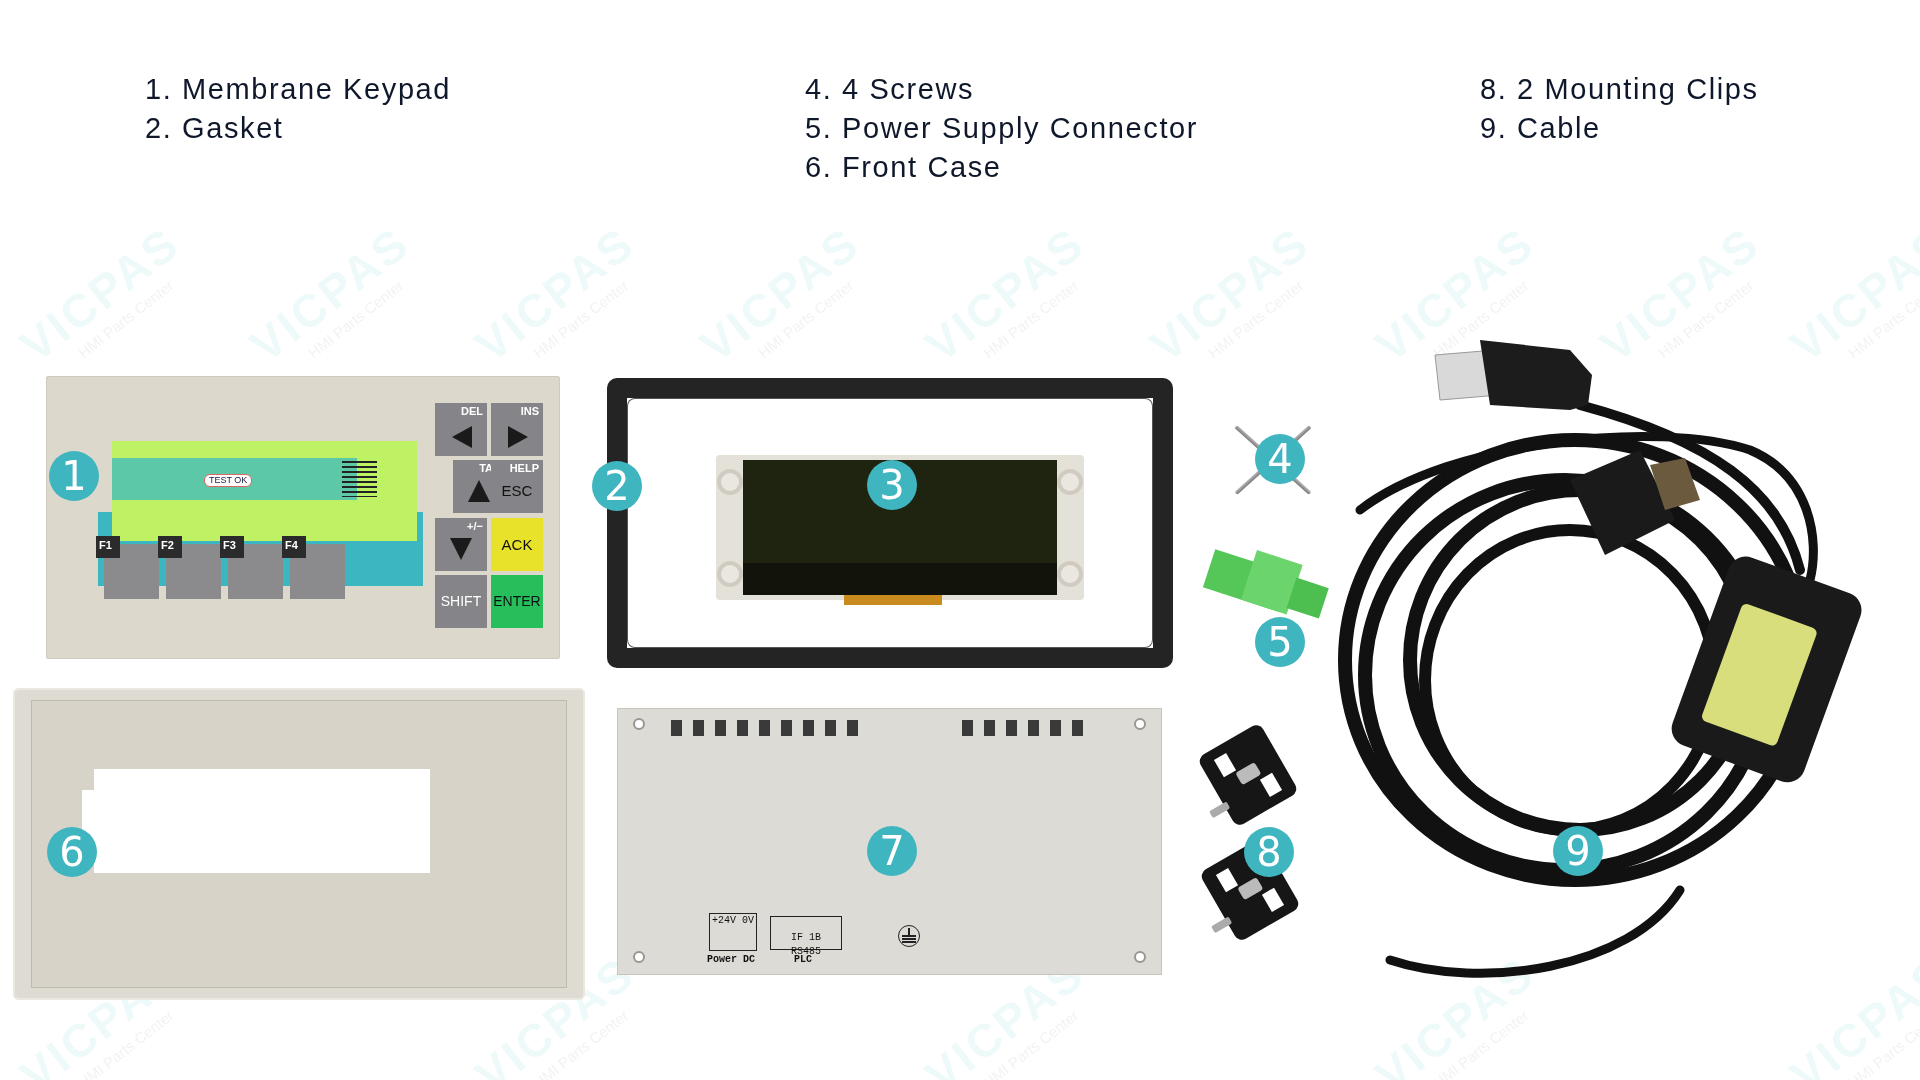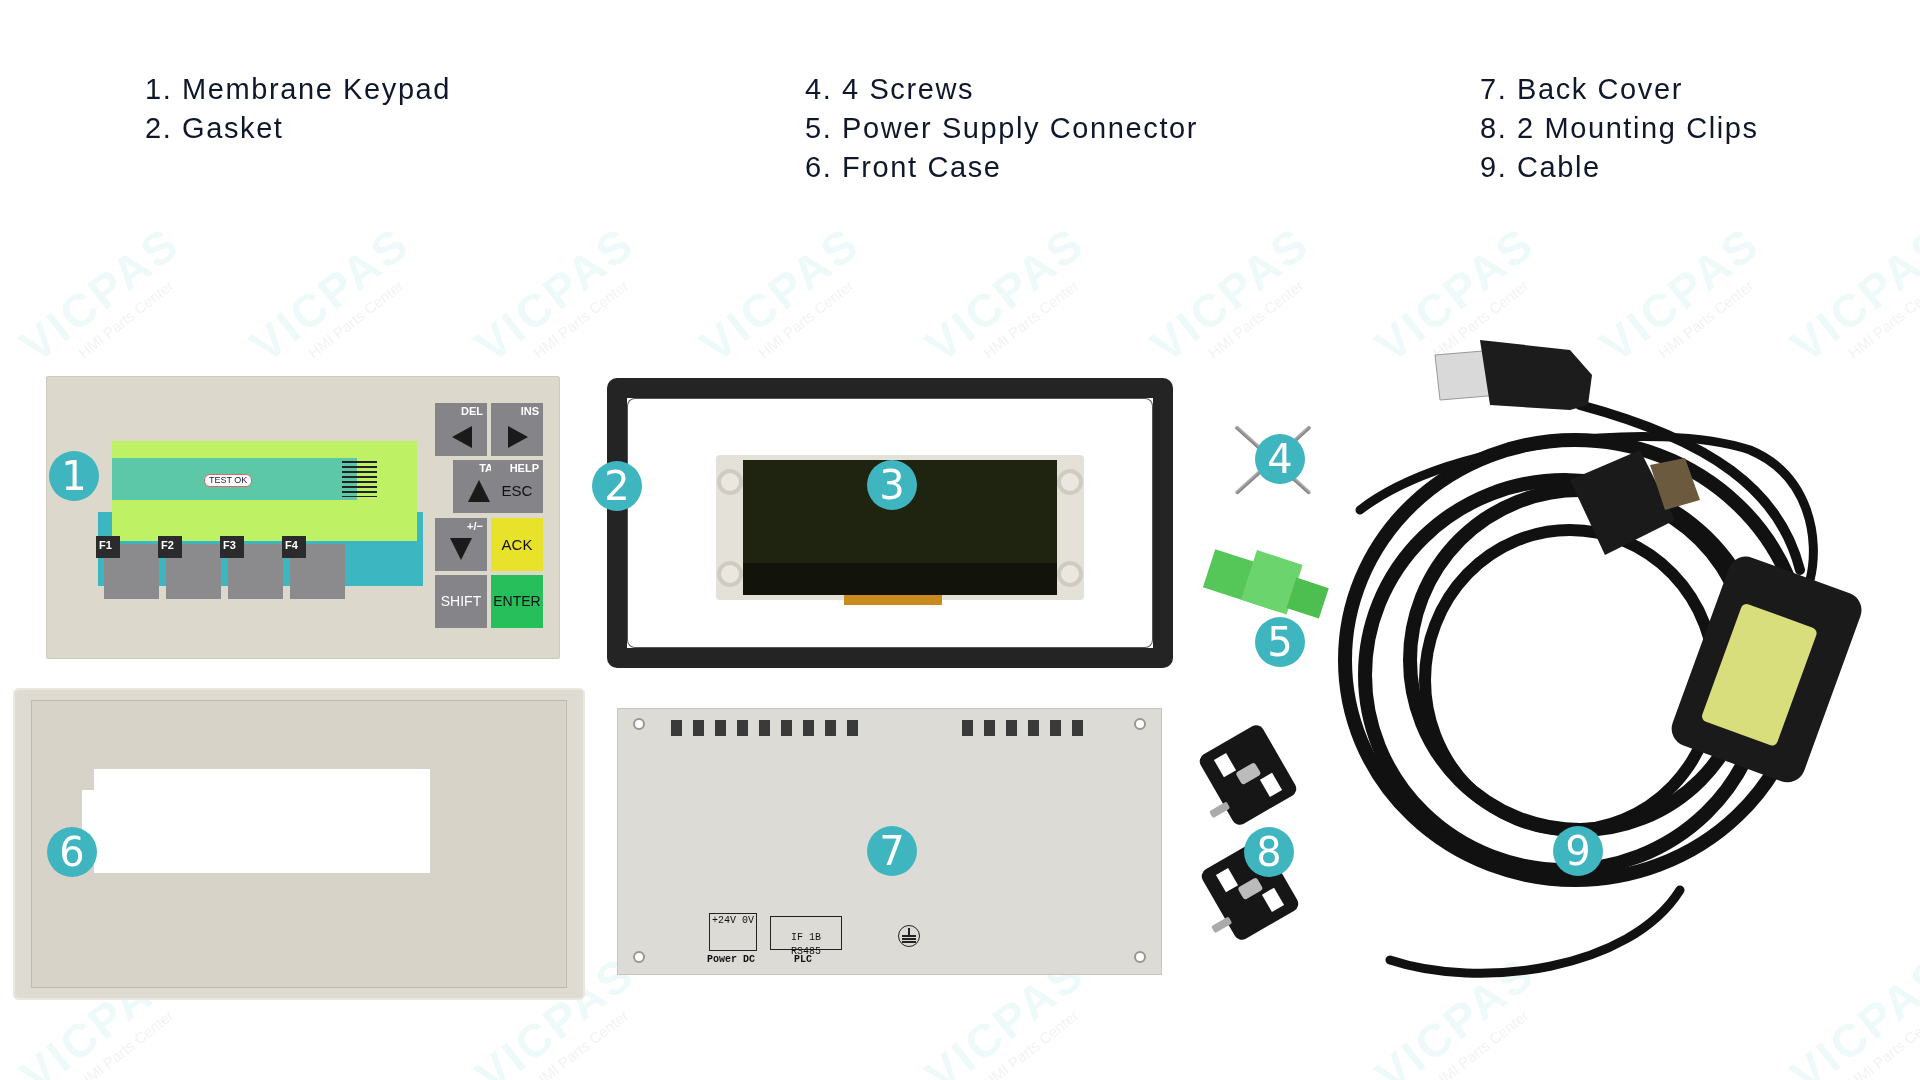--- a/index.html
+++ b/index.html
@@ -160,21 +160,20 @@
 <ul class="parts-col col-1">
   <li>1. Membrane Keypad</li>
   <li>2. Gasket</li>
 </ul>
 <ul class="parts-col col-2">
   <li>4. 4 Screws</li>
   <li>5. Power Supply Connector</li>
   <li>6. Front Case</li>
 </ul>
 <ul class="parts-col col-3">
-  <li>7. Back Cover</li>
   <li>8. 2 Mounting Clips</li>
   <li>9. Cable</li>
 </ul>
 
 <div class="keypad">
   <div class="kp-window-band"></div>
   <div class="kp-window">
     <div class="kp-ribbon">
       <span class="kp-testok">TEST OK</span>
       <span class="tail"></span>

